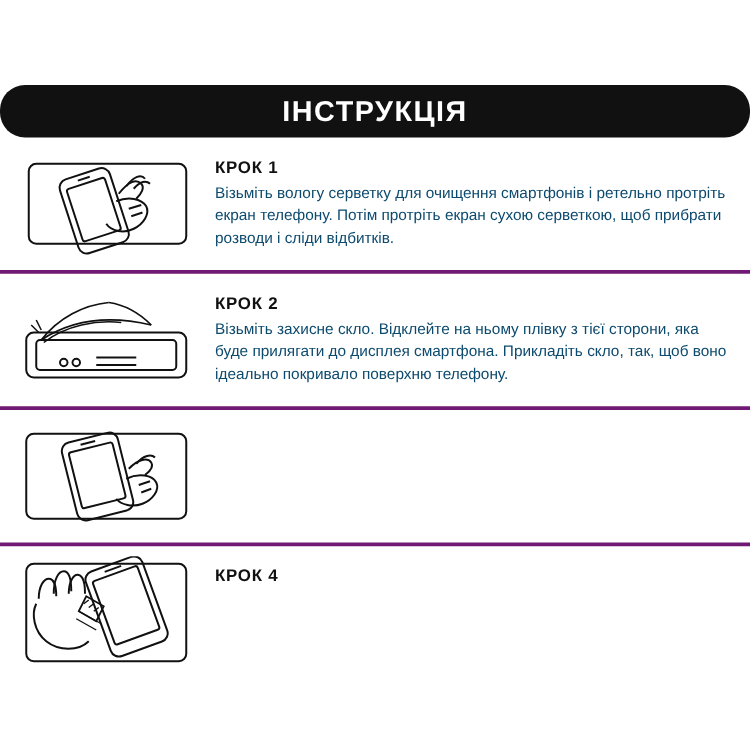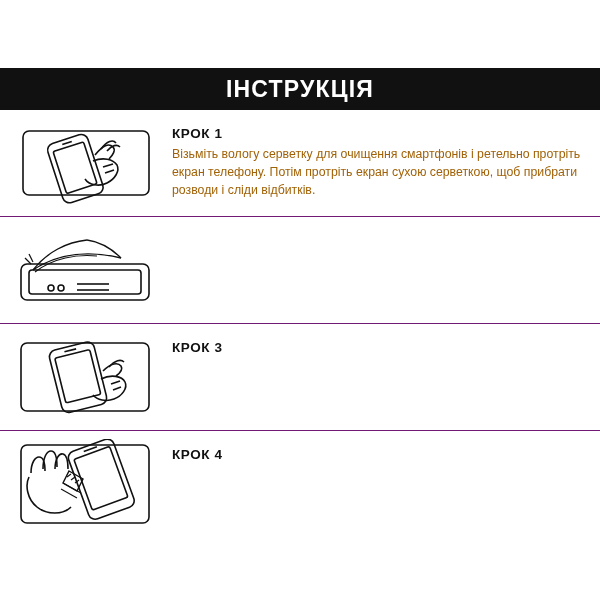--- a/index.html
+++ b/index.html
@@ -24,34 +24,35 @@
   .top-spacer {
     height: 68px;
     background: #ffffff;
   }
   .title-bar {
     background: #111111;
     height: 42px;
     display: flex;
     align-items: center;
     justify-content: center;
+    border-radius: 20px;
   }
   .title-bar .title {
     color: #ffffff;
     font-size: 23px;
     font-weight: bold;
     letter-spacing: 1.2px;
   }
   .steps {
     padding: 0 0 0 0;
   }
   .step {
     display: flex;
     align-items: flex-start;
-    border-bottom: 1px solid #701a75;
+    border-bottom: 3px solid #701a75;
     box-sizing: border-box;
     padding: 10px 14px 10px 12px;
     min-height: 100px;
   }
   .step:last-child {
     border-bottom: none;
   }
   .illus {
     width: 150px;
     min-width: 150px;
@@ -71,21 +72,21 @@
   .step-label {
     font-size: 13.5px;
     font-weight: bold;
     letter-spacing: 0.6px;
     margin-bottom: 4px;
     color: #111111;
   }
   .step-body {
     font-size: 12.3px;
     line-height: 1.48;
-    color: #a16207;
+    color: #0c4a6e;
     max-width: 420px;
   }
   .bottom-spacer {
     height: 44px;
     background: #ffffff;
   }
 </style>
 </head>
 <body>
 
@@ -132,40 +133,43 @@
           <path d="M70 12 C50 14 30 24 16 42" stroke-width="1.4"></path>
           <path d="M18 44 C36 30 60 26 80 28" stroke-width="1.2"></path>
           <circle cx="34" cy="60" r="3"></circle>
           <circle cx="44" cy="60" r="3"></circle>
           <line x1="60" y1="56" x2="92" y2="56"></line>
           <line x1="60" y1="62" x2="92" y2="62"></line>
           <path d="M8 30 l6 6" stroke-width="1.2"></path>
           <path d="M12 26 l4 8" stroke-width="1.2"></path>
         </svg>
       </div>
+      <div class="text-col">
+        <div class="step-label">КРОК 2</div>
+        <div class="step-body">Візьміть захисне скло. Відклейте на ньому плівку з тієї сторони, яка буде прилягати до дисплея смартфона. Прикладіть скло, так, щоб воно ідеально покривало поверхню телефону.</div>
+      </div>
     </div>
 
     <div class="step">
       <div class="illus">
         <svg width="140" height="84" viewBox="0 0 140 84" fill="none" stroke="#111" stroke-width="1.6">
           <rect x="4" y="8" width="128" height="68" rx="6"></rect>
           <g transform="rotate(-14 62 42)">
             <rect x="38" y="10" width="46" height="64" rx="7"></rect>
             <rect x="43" y="18" width="36" height="46" rx="2"></rect>
             <line x1="54" y1="14" x2="66" y2="14"></line>
           </g>
           <path d="M86 36 c8 -8 15 -9 18 -5 c2 3 -1 7 -5 10"></path>
           <path d="M92 32 c6 -7 12 -8 15 -5"></path>
           <path d="M84 44 c10 -5 21 -3 24 3 c3 6 -3 14 -11 17 c-8 3 -17 1 -21 -4"></path>
           <path d="M94 49 l9 -3"></path>
           <path d="M96 55 l8 -3"></path>
         </svg>
       </div>
       <div class="text-col">
-        <div class="step-label">КРОК 3</div>
       </div>
     </div>
 
     <div class="step">
       <div class="illus">
         <svg width="140" height="90" viewBox="0 0 140 90" fill="none" stroke="#111" stroke-width="1.6">
           <rect x="4" y="6" width="128" height="78" rx="6"></rect>
           <g transform="rotate(-20 80 46)">
             <rect x="62" y="6" width="48" height="72" rx="7"></rect>
             <rect x="67" y="14" width="38" height="54" rx="2"></rect>

